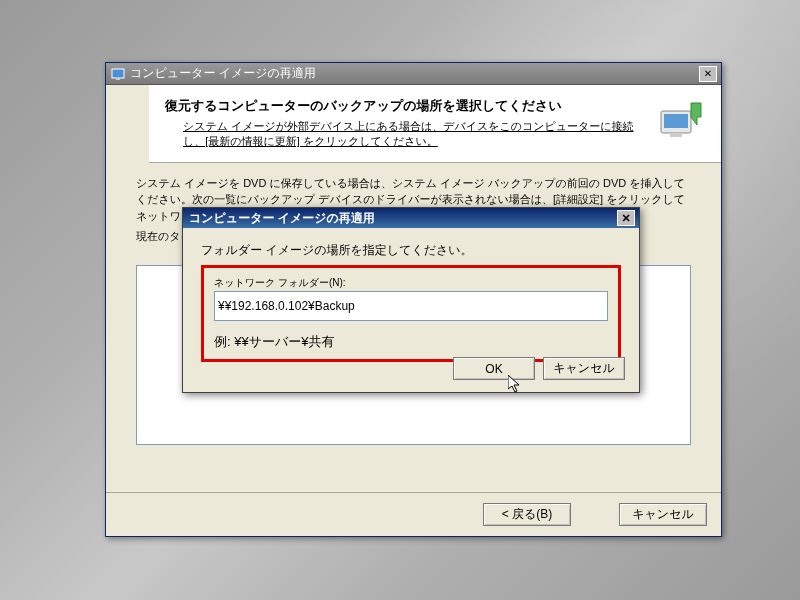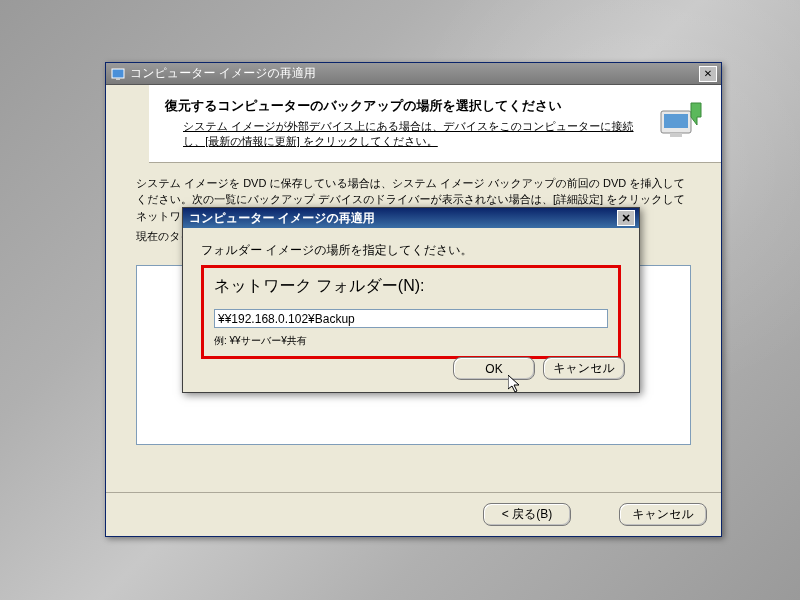--- a/index.html
+++ b/index.html
@@ -42,21 +42,21 @@
     .body-gray { padding:12px 30px; color:#000; font-size:11px; line-height:1.5;}
     .listbox-area {
       margin:8px 30px 0; border:1px solid #7f9db9; background:#fff; height:180px;
     }
     .bottom-bar {
       position:absolute; left:0; right:0; bottom:0; height:44px;
       border-top:1px solid #aca899; display:flex; align-items:center; justify-content:flex-end; padding:0 14px; gap:16px;
     }
     .btn {
       min-width:88px; height:23px; background:#ece9d8;
-      border:1px solid #7a7a7a; border-radius:8px;
+      border:1px solid #7a7a7a; border-radius:0;
       font-size:12px; cursor:pointer; font-family:inherit;
       box-shadow: inset 1px 1px 0 #fff, inset -1px -1px 0 #c0c0c0;
       padding: 0 8px;
     }
     
     .dlg {
       position:absolute; left:182px; top:207px; width:458px; height:186px;
       background:#ece9d8; border:1px solid #404040;
       box-shadow:2px 2px 8px rgba(0,0,0,0.5);
       z-index:10;
@@ -66,25 +66,25 @@
       color:#fff; display:flex; align-items:center; padding:0 4px; font-size:12px; font-weight:bold;
     }
     .dlg .titlebar2 .t { flex:1; padding-left:2px;}
     .dlg .xbtn {
       width:18px;height:16px;border:1px solid #fff;background:#c0c0c0;display:flex;align-items:center;justify-content:center;font-size:11px;color:#000;font-weight:bold;
     }
     .dlg-body { padding:14px 18px; font-size:12px;}
     .redbox {
       border:3px solid #e00000; padding:8px 10px; margin-top:6px;
     }
-    .redbox label { display:block; font-size:16px; margin-bottom:12px;}
+    .redbox label { display:block; font-size:10px; margin-bottom:1px;}
     .redbox input[type=text] {
-      width:100%; height:19px; border:1px solid #7f9db9; background:#fff; font-size:12px; padding:3px 3px; font-family:inherit;
+      width:100%; height:19px; border:1px solid #7f9db9; background:#fff; font-size:12px; padding:14px 3px; font-family:inherit;
     }
-    .redbox .example { margin-top:6px; font-size:10px;}
+    .redbox .example { margin-top:12px; font-size:13px;}
     .dlg-btns { position:absolute; right:14px; bottom:12px; display:flex; gap:8px;}
     .cursor {
       position:absolute; left:508px; top:375px; width:16px; height:20px; z-index:20; pointer-events:none;
     }
     .cursor svg {display:block;}
   </style>
 </head>
 <body>
 <div class="bg-swirl"></div>
 

